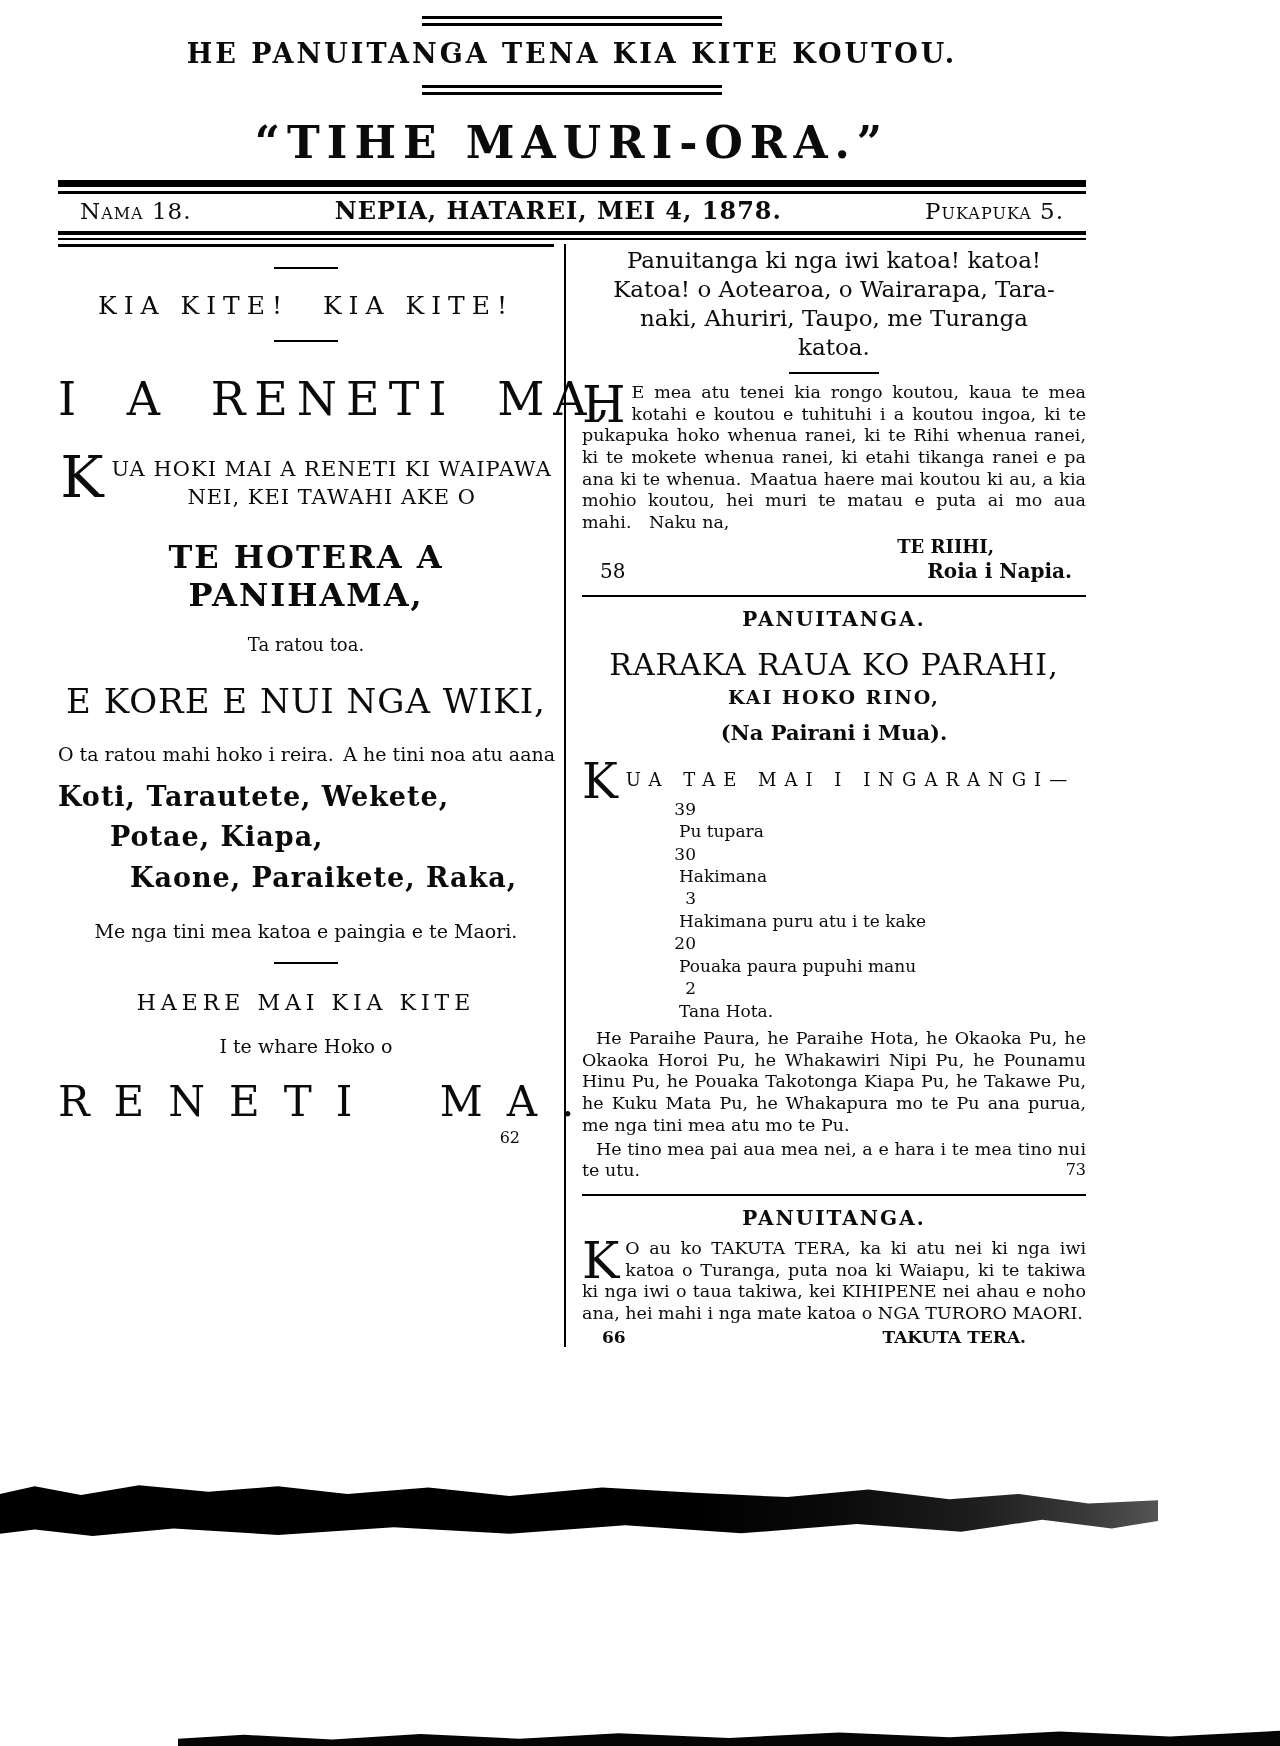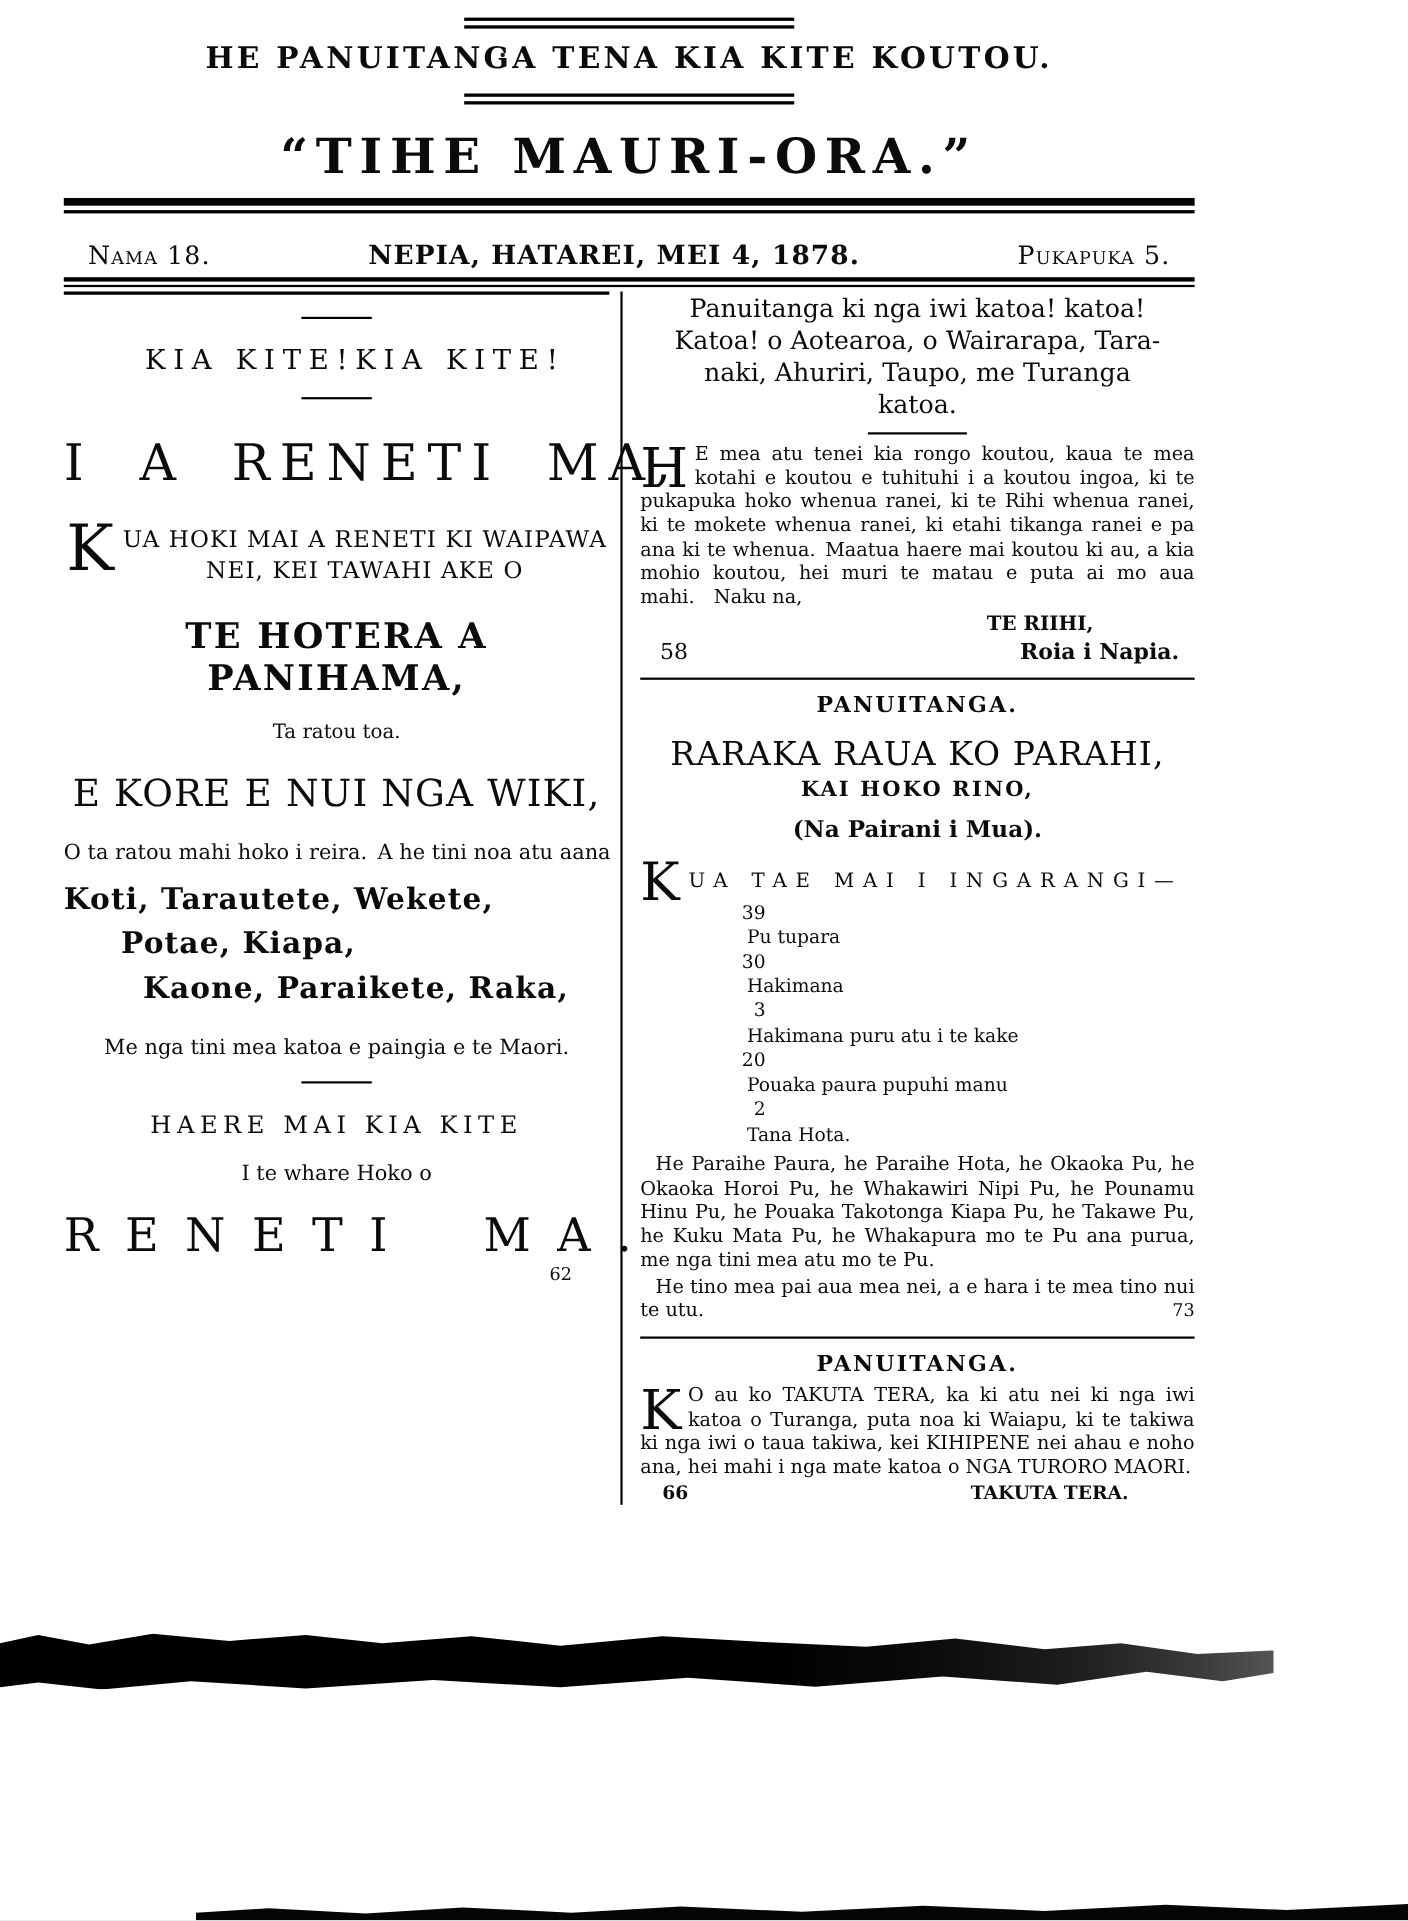--- a/index.html
+++ b/index.html
@@ -12,37 +12,37 @@
 
   .speck { position:absolute; left:455px; top:48px; width:4px; height:4px; background:#222; border-radius:50%; }
 
   
   .title { margin-top:64px; text-align:center; font-weight:bold; font-size:104px; line-height:1.02;
            letter-spacing:7px; word-spacing:58px; -webkit-text-stroke:3.5px #000; }
   .rule-double { width:300px; margin:16px auto 0; border-top:3px solid #000; border-bottom:3px solid #000; height:10px; }
   .subtitle { margin-top:12px; text-align:center; font-weight:bold; font-size:27px; letter-spacing:3px; }
   .motto { margin-top:22px; text-align:center; font-weight:bold; font-size:44px; letter-spacing:7px; }
   .rule-heavy { margin-top:12px; border-top:7px solid #000; border-bottom:3px solid #000; height:14px; }
-  .dateline { margin-top:23px; display:flex; justify-content:space-between; align-items:baseline; padding:0 22px; }
+  .dateline { margin-top:2px; display:flex; justify-content:space-between; align-items:baseline; padding:0 22px; }
   .dateline .ends { font-size:23px; font-variant:small-caps; letter-spacing:1px; }
   .dateline .mid  { font-size:24px; font-weight:bold; letter-spacing:1px; }
   .rule-pair { margin-top:6px; border-top:4px solid #000; border-bottom:2px solid #000; height:9px; }
 
   
   .columns { display:flex; margin-top:4px; }
   .col-left { width:506px; padding-right:10px; text-align:center; }
   .col-divider { width:2px; background:#000; }
   .col-right { flex:1; padding-left:16px; }
 
   .col-top-rule { border-top:3px solid #000; }
 
   
   .lc-heading { margin-top:26px; font-size:27px; font-weight:normal; letter-spacing:4px; }
   .short-rule { width:64px; margin:20px auto 0; border-top:2px solid #000; }
-  .kia-kite { margin-top:22px; display:flex; justify-content:flex-end; padding:0 40px; font-size:25px; letter-spacing:7px; }
+  .kia-kite { margin-top:22px; display:flex; justify-content:space-between; padding:0 40px; font-size:25px; letter-spacing:7px; }
   .advertiser { margin-top:30px; font-size:46px; letter-spacing:9px; word-spacing:18px; white-space:nowrap; }
   .lead { margin-top:26px; display:flex; justify-content:center; align-items:flex-start; }
   .lead .dropcap { font-size:58px; line-height:.88; margin-right:8px; }
   .lead-lines { padding-top:3px; font-size:21px; letter-spacing:1px; line-height:1.35; }
   .hotel { margin-top:26px; font-size:32px; font-weight:bold; letter-spacing:2px; }
   .small-line { margin-top:20px; font-size:18px; }
   .weeks { margin-top:26px; font-size:34px; letter-spacing:1px; white-space:nowrap; }
   .body-line { margin-top:22px; font-size:19px; white-space:nowrap; }
   .goods { margin-top:12px; text-align:left; font-weight:bold; font-size:27px; letter-spacing:1px; line-height:1.5; }
   .goods .g2 { padding-left:52px; }

